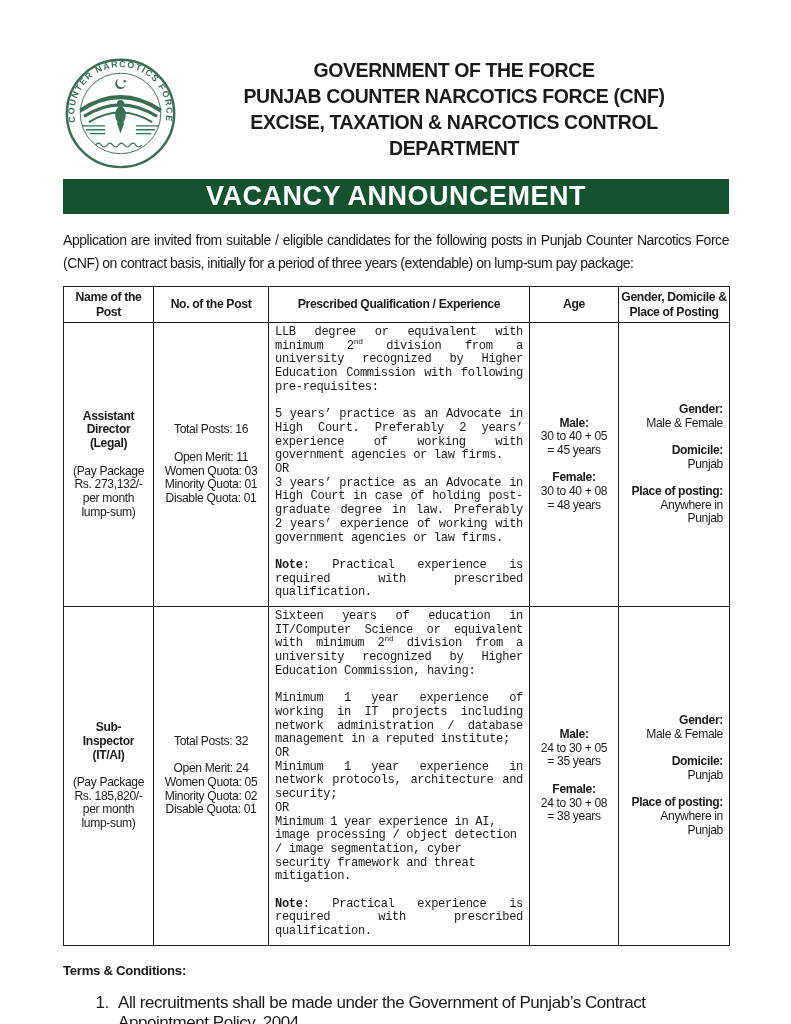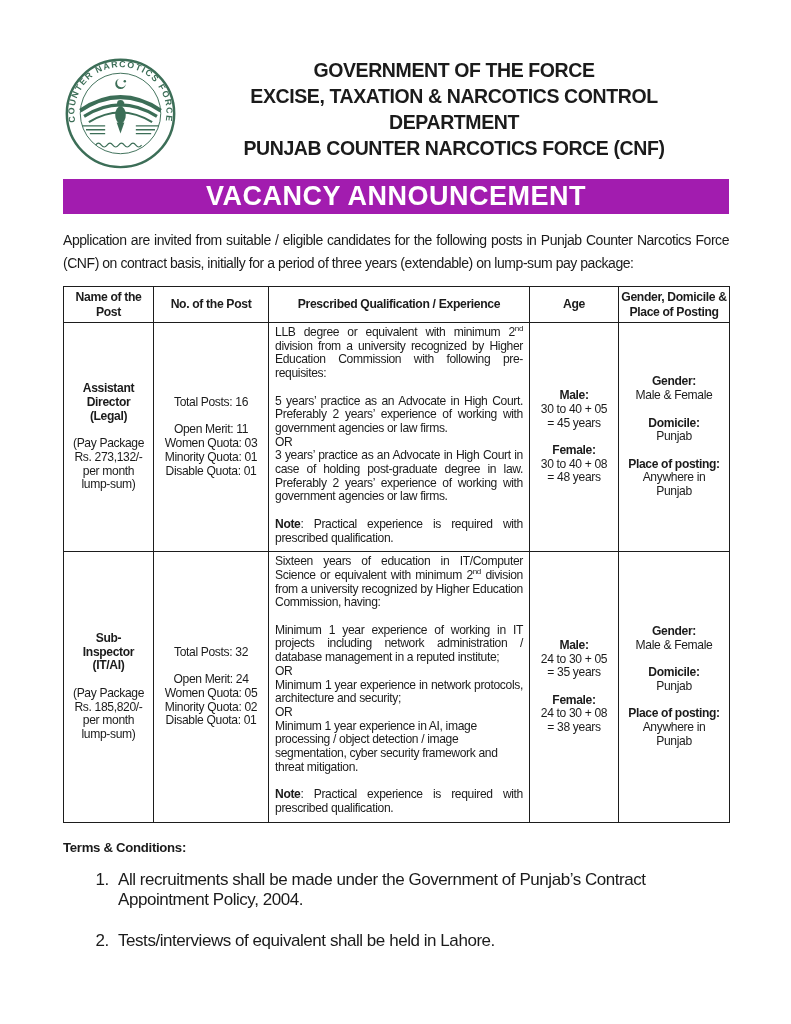--- a/index.html
+++ b/index.html
@@ -11,43 +11,43 @@
     padding: 55px 62px 0 63px;
   }
   
   .masthead { display: flex; align-items: flex-start; height: 117px; margin-bottom: 7px; }
   .logo { flex: 0 0 116px; width: 116px; }
   .head-text { flex: 1; display: flex; justify-content: center; }
   .head-inner { max-width: 452px; text-align: center; padding-top: 2px; }
   .hline { font-weight: bold; font-size: 19.5px; line-height: 26px; letter-spacing: -0.4px; }
   
   .banner {
-    height: 35px; background: #a21caf; color: #ffffff;
+    height: 35px; background: #14532d; color: #ffffff;
     display: flex; align-items: center; justify-content: center;
     font-weight: bold; font-size: 27px; letter-spacing: 0.5px;
   }
   
   .intro {
     margin: 15px 0 11px; font-size: 14px; line-height: 23px;
     text-align: justify; letter-spacing: -0.45px;
   }
   
   table.vtable { width: 100%; border-collapse: collapse; table-layout: fixed; }
   .vtable th, .vtable td { border: 1.5px solid #1d1d1d; }
   .vtable th {
     font-size: 12.2px; line-height: 14.5px; font-weight: bold; text-align: center;
     vertical-align: middle; padding: 3px 2px; letter-spacing: -0.35px;
   }
   .vtable td {
     font-size: 12.1px; line-height: 13.7px; letter-spacing: -0.35px;
     vertical-align: middle; padding: 4px 5px;
   }
   td.c-name, td.c-posts, td.c-age { text-align: center; }
-  td.c-qual { vertical-align: top; text-align: justify; padding: 3px 6px 6px 6px; }
-  td.c-gdp { text-align: center; padding: 4px 6px; }
+  td.c-qual { vertical-align: top; text-align: justify; padding: 3px 6px 6px 6px; font-family: Liberation Mono, monospace; }
+  td.c-gdp { text-align: right; padding: 4px 6px; }
   .post-title { font-weight: bold; white-space: pre-line; }
   .post-pay { white-space: pre-line; margin-top: 13.7px; }
   .pline { white-space: nowrap; }
   .q { margin: 0; }
   .sp { margin-top: 13.7px; }
   .or { }
   .qleft { text-align: left; }
   .gap { height: 13.7px; }
   .bold { font-weight: bold; }
   .nowrap { white-space: nowrap; }
@@ -88,22 +88,22 @@
         <g stroke="#3c6e57" stroke-width="1.4">
           <path d="M20 74 H44 M24 78 H44 M28 82 H44"></path>
           <path d="M76 74 H100 M76 78 H96 M76 82 H92"></path>
         </g>
         <path d="M34 94 q3 -4 6 0 t6 0 t6 0 t6 0 t6 0 t6 0 t6 0 t6 0" stroke="#3c6e57" stroke-width="1.2" fill="none"></path>
       </svg>
     </div>
     <div class="head-text">
       <div class="head-inner">
         <div class="hline">GOVERNMENT OF THE FORCE</div>
+        <div class="hline">PUNJAB COUNTER NARCOTICS FORCE (CNF)</div>
         <div class="hline">EXCISE, TAXATION &amp; NARCOTICS CONTROL DEPARTMENT</div>
-        <div class="hline">PUNJAB COUNTER NARCOTICS FORCE (CNF)</div>
       </div>
     </div>
   </div>
 
   <div class="banner">VACANCY ANNOUNCEMENT</div>
 
   <p class="intro">Application are invited from suitable / eligible candidates for the following posts in Punjab Counter Narcotics Force (CNF) on contract basis, initially for a period of three years (extendable) on lump-sum pay package:</p>
 
   <table class="vtable">
     <colgroup>

